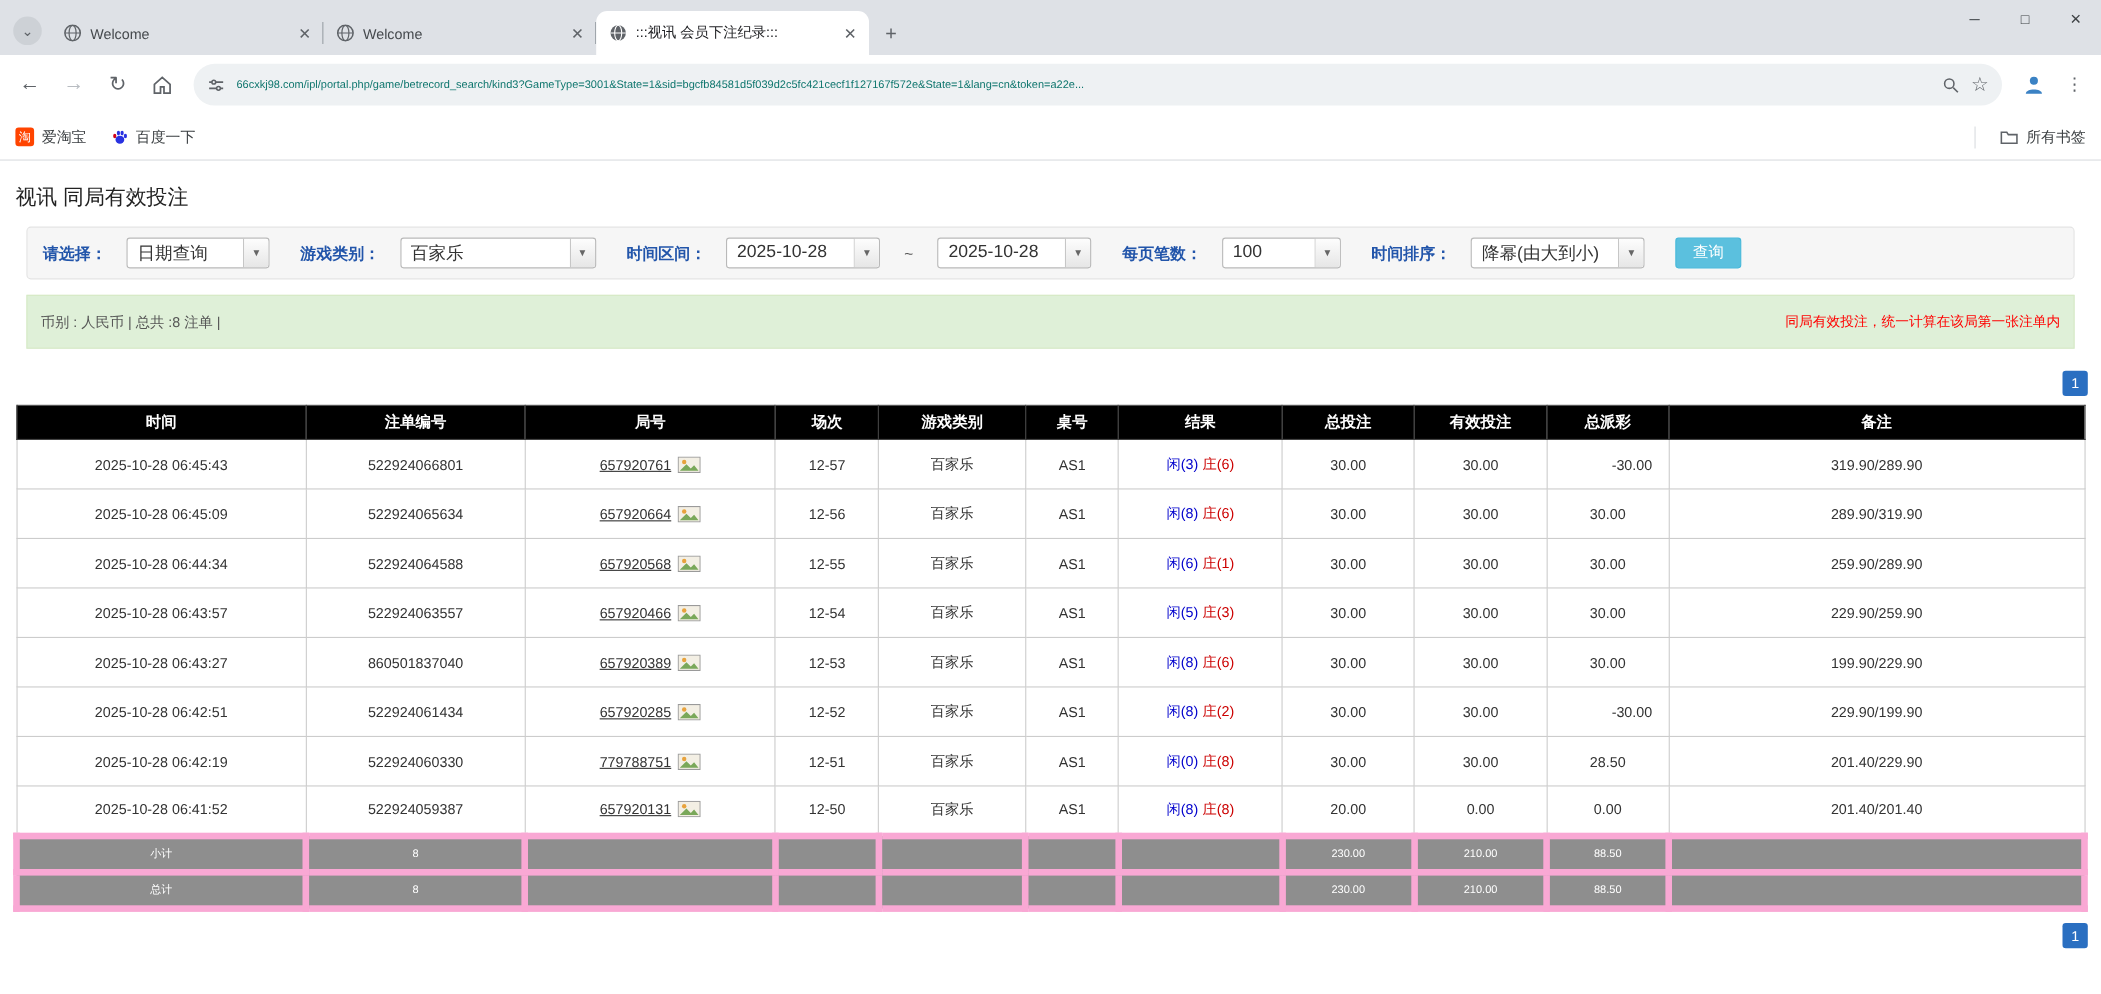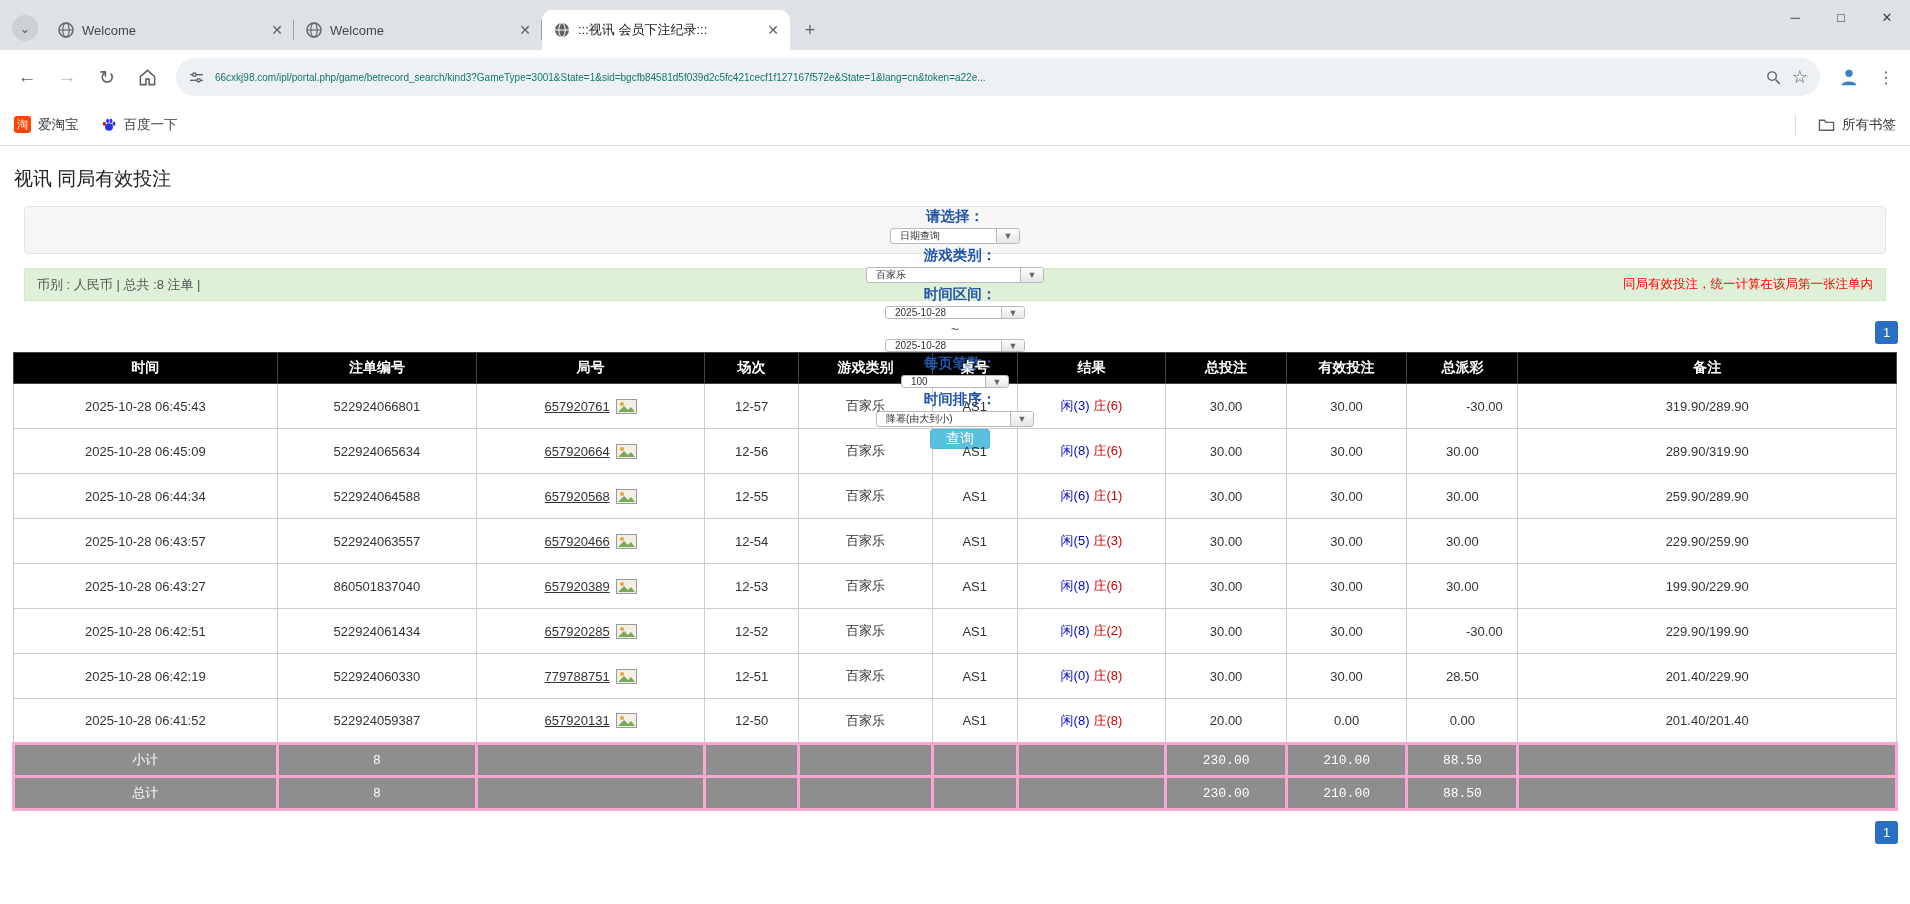--- a/index.html
+++ b/index.html
@@ -47,37 +47,37 @@
   .bm-spacer { flex:1; }
   .bm-divider { width:1px; height:20px; background:#dadce0; }
   .taobao-ic { width:17px; height:17px; border-radius:3px; background:#ff4400; color:#fff;
     font-size:11px; display:flex; align-items:center; justify-content:center; }
 
   
   .content { padding:0 12px; }
   .page-title { font-size:19px; font-weight:400; color:#222; margin:20px 2px 14px; }
 
   .filter-bar { margin:0 12px; background:#f6f6f6; border:1px solid #e3e3e3; border-radius:4px;
-    height:48px; display:flex; align-items:center; padding:0 14px; gap:2px;flex-direction:column; }
+    height:48px; display:flex; align-items:center; padding:0 14px; gap:18px; }
   .f-label { color:#2255aa; font-weight:bold; font-size:14.5px; margin-left:10px; white-space:nowrap; }
   .f-label:first-child { margin-left:0; }
   .combo { display:flex; align-items:stretch; background:#fff; border:1px solid #b9b9b9;
     border-radius:3px; height:28px; cursor:pointer; }
-  .combo .val { padding:0 9px; font-size:10px; color:#333; display:flex; align-items:center; white-space:nowrap; }
+  .combo .val { padding:0 9px; font-size:16px; color:#333; display:flex; align-items:center; white-space:nowrap; }
   .combo .arrow { width:23px; border-left:1px solid #b9b9b9; border-radius:0 3px 3px 0;
     background:linear-gradient(#fdfdfd,#e6e6e6); display:flex; align-items:center;
     justify-content:center; color:#666; font-size:9px; }
   .w-select { width:130px; } .w-game { width:178px; } .w-date { width:140px; }
   .w-size { width:108px; } .w-sort { width:158px; }
   .combo .val { flex:1; }
   .tilde { color:#555; font-size:14px; margin:0 4px; }
   .query-btn { height:28px; padding:0 15px; margin-left:10px; border:1px solid #46b8da;
     border-radius:3px; background:var(--query-button,#5bc0de); color:#fff; font-size:14px; cursor:pointer; }
 
-  .summary-bar { margin:14px 12px 0; height:33px; background:var(--summary-bg,#dff0d8);
+  .summary-bar { margin:14px 12px 0; height:49px; background:var(--summary-bg,#dff0d8);
     border:1px solid #d6e9c6; display:flex; align-items:center; justify-content:space-between;
     padding:0 12px; }
   .summary-left { font-size:13px; color:#555; }
   .summary-right { font-size:12.5px; color:var(--negative-red,#ff0000); }
 
   .pager { text-align:right; margin:20px 0 8px; }
   .pager.bottom { margin:10px 0 0; }
   .page-btn { display:inline-flex; width:23px; height:23px; align-items:center; justify-content:center;
     background:var(--accent-blue,#2a6fc1); color:#fff; font-size:13px; border-radius:3px; cursor:pointer; }
 
@@ -87,21 +87,21 @@
   .bet-table td { border:1px solid #ccc; text-align:center; font-size:13px; color:#333; height:45px; }
   .bet-table tbody td { background:#fff; }
   .blue-val { color:var(--accent-blue,#2a6fc1); }
   .res-player { color:var(--player-blue,#0000cc); }
   .res-banker { color:var(--banker-red,#cc0000); margin-left:4px;margin-top:31px; }
   .neg { color:var(--negative-red,#ff0000);padding-left:44px; }
   .round-cell-inner { display:inline-flex; align-items:center; gap:6px;text-decoration:underline; }
   .round-icon { display:inline-block; cursor:pointer; line-height:0; }
 
   .bet-table tr.sum-row td { background:var(--footer-bg,#8e8e8e); color:#fff; height:33px;
-    font-size:13px; border:3px solid #f9a8d4; font-weight:normal;font-family:Liberation Mono, monospace; }
+    font-size:10px; border:6px solid #f9a8d4; font-weight:normal; }
 </style>
 </head>
 <body>
 
 <div class="tab-bar">
   <div class="tab-search-btn">⌄</div>
 
   <div class="tab">
     <span class="favicon">
       <svg viewBox="0 0 16 16" width="16" height="16">

